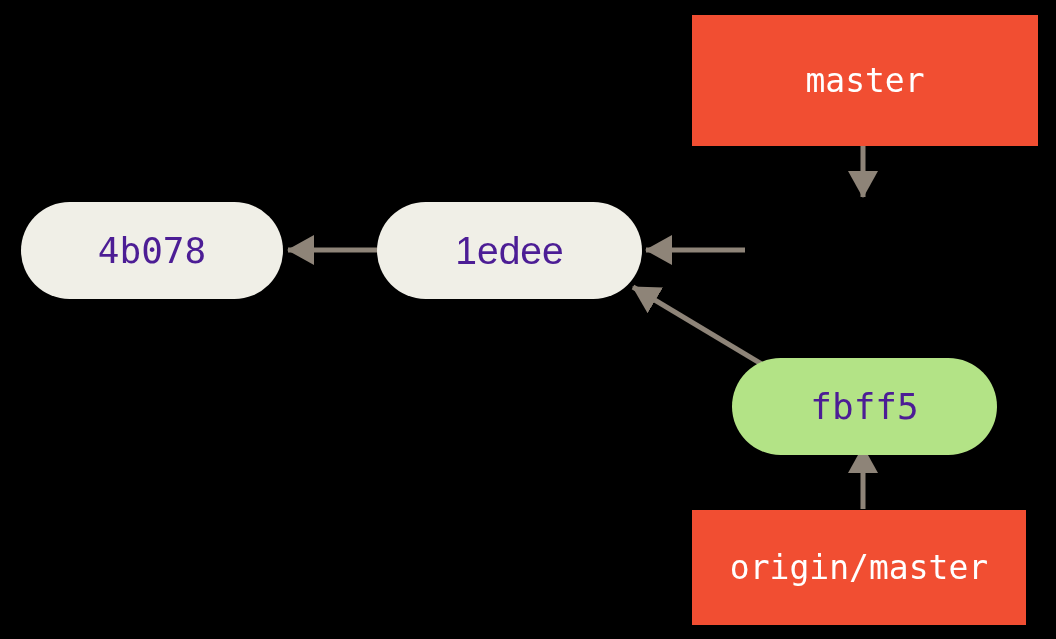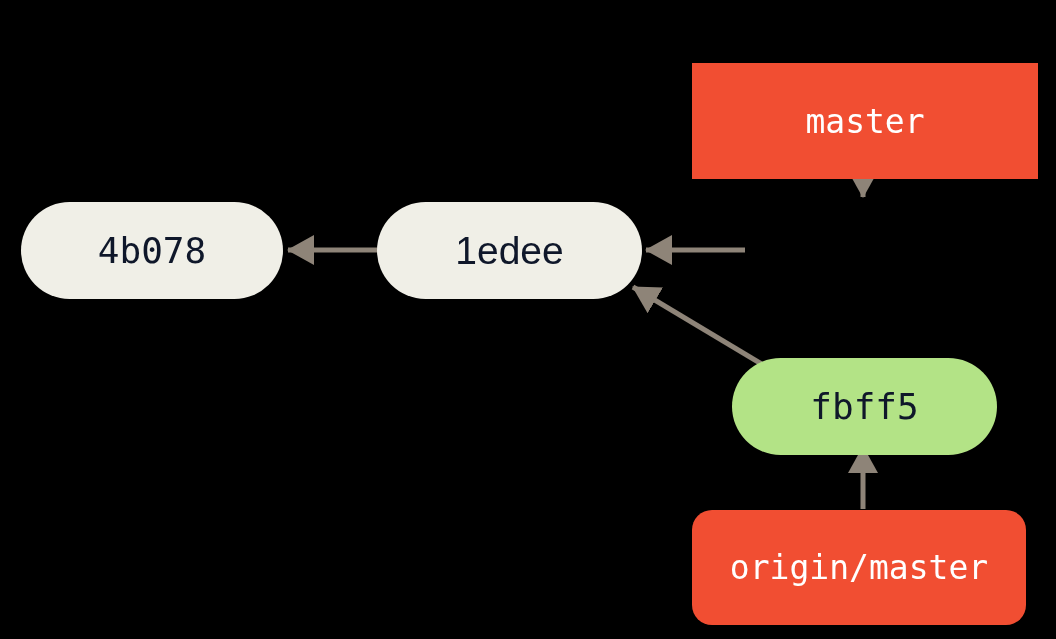--- a/index.html
+++ b/index.html
@@ -31,25 +31,25 @@
     z-index: 1;
     box-sizing: border-box;
   }
   .branch-box {
     background: #f14e32;
     color: #ffffff;
     font-family: "DejaVu Sans Mono", monospace;
     font-size: 33px;
     letter-spacing: 0px;
   }
-  #master-box { left: 692px; top: 15px;  width: 346px; height: 116px; margin-top: 48px; }
-  #origin-master-box { left: 692px; top: 510px; width: 334px; height: 115px; border-radius: 20px; }
+  #master-box { left: 692px; top: 15px;  width: 346px; height: 131px; }
+  #origin-master-box { left: 692px; top: 510px; width: 334px; height: 115px; }
   .commit {
     background: #f0efe7;
-    color: #0f172a;
+    color: #4c1d95;
     border-radius: 49px;
     font-family: "DejaVu Sans Mono", monospace;
     font-size: 36px;
   }
   .commit.sans {
     font-family: "Liberation Sans", sans-serif;
     font-size: 39px;
   }
   #commit-4b078 { left: 21px;  top: 202px; width: 262px; height: 97px; }
   #commit-1edee { left: 377px; top: 202px; width: 265px; height: 97px; text-align: right; }

